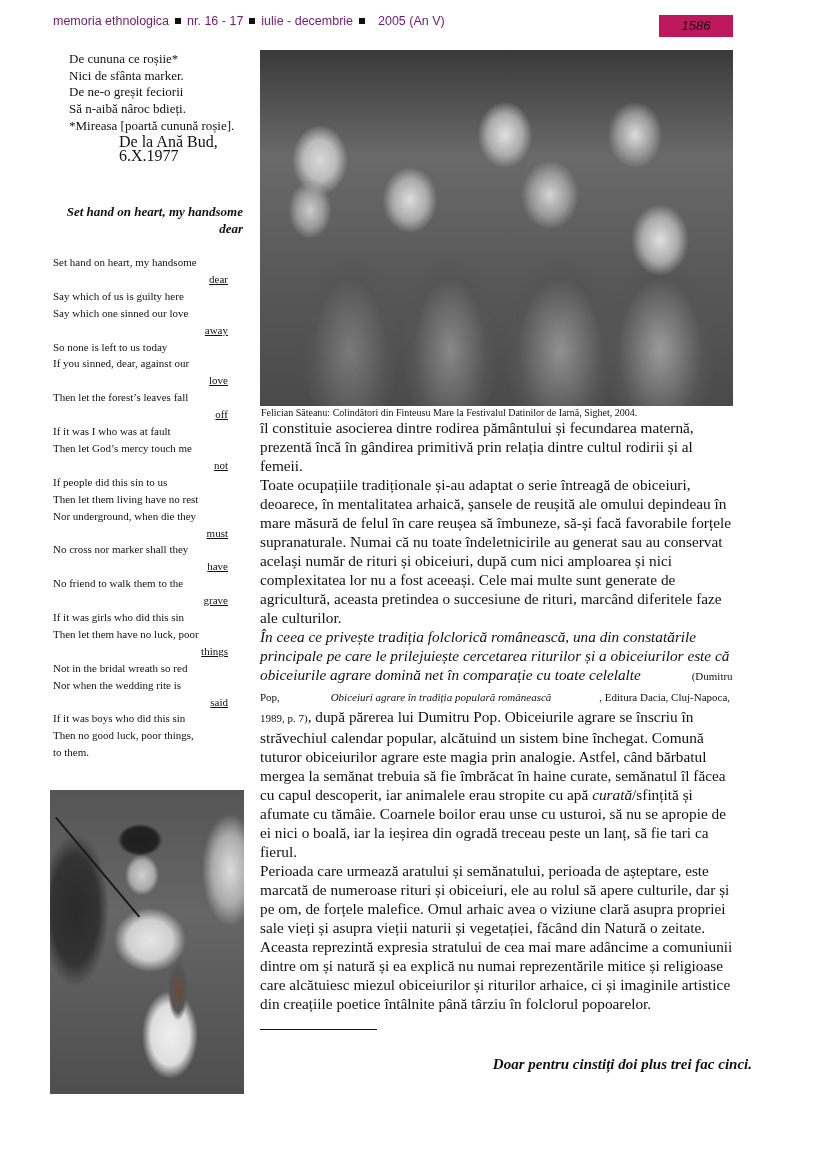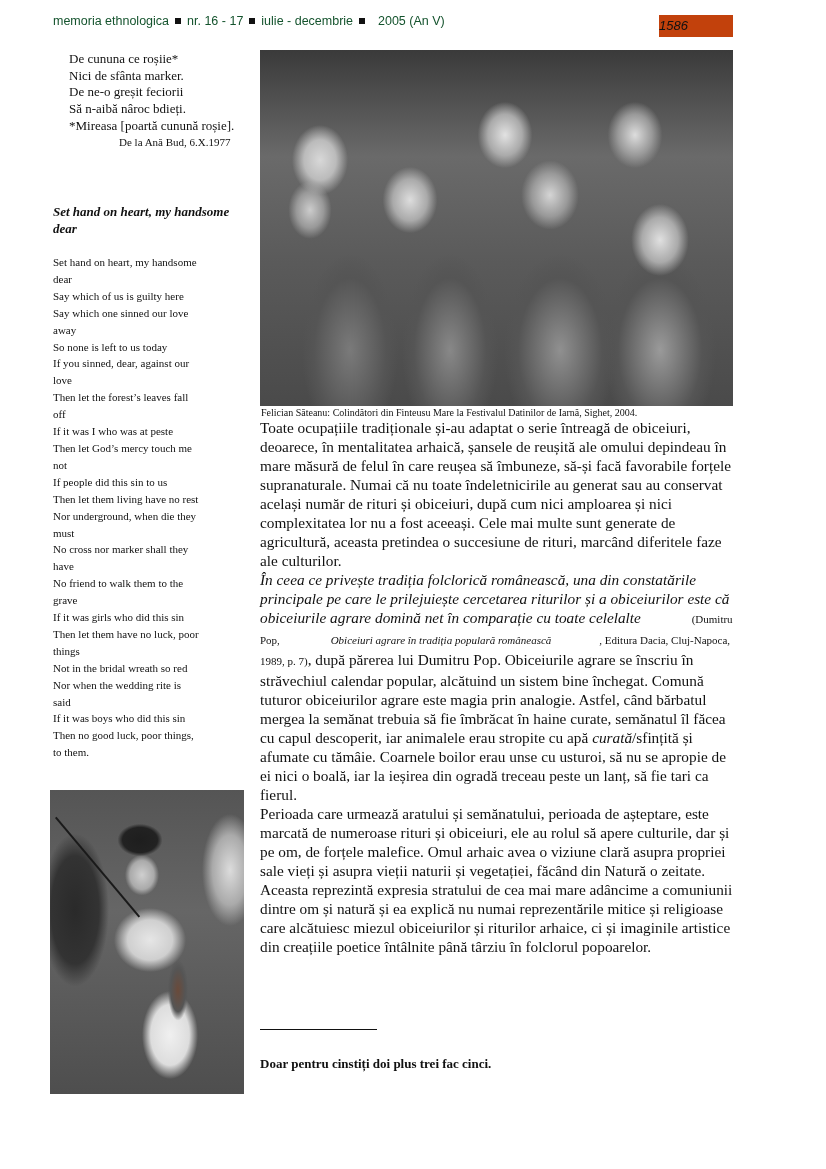--- a/index.html
+++ b/index.html
@@ -1,25 +1,25 @@
 <!DOCTYPE html>
 <html><head>
 <meta charset="utf-8">
 <style>
   html, body { margin:0; padding:0; background:#ffffff; }
   body { width:826px; height:1169px; position:relative; overflow:hidden; font-family:"Liberation Serif", serif; color:#111; }
   .abs { position:absolute; }
-  .header { left:53px; top:14px; font-family:"Liberation Sans", sans-serif; font-size:12.5px; color:#14532d; white-space:nowrap; }
+  .header { left:53px; top:14px; font-family:"Liberation Sans", sans-serif; font-size:12.5px; color:#701a75; white-space:nowrap; }
   .header .sq { display:inline-block; width:6px; height:6px; background:#111; margin:0 6px 1px 6px; vertical-align:middle; }
-  .pageno { left:659px; top:15px; width:74px; height:22px; background:#c2410c; font-family:"Liberation Sans", sans-serif; font-style:italic; font-size:13px; text-align:left; line-height:22px; }
+  .pageno { left:659px; top:15px; width:74px; height:22px; background:#be185d; font-family:"Liberation Sans", sans-serif; font-style:italic; font-size:13px; text-align:center; line-height:22px; }
   .poem1 { left:69px; top:51px; width:200px; font-size:13px; line-height:16.7px; }
-  .poem1 .src { font-size:11px; padding-left:50px; line-height:14px; }
-  .title2 { left:53px; top:203px; width:190px; text-align:left; font-weight:bold; font-style:italic; font-size:13px; line-height:17px; }
+  .poem1 .src { font-size:16px; padding-left:50px; line-height:14px; }
+  .title2 { left:53px; top:203px; width:190px; text-align:right; font-weight:bold; font-style:italic; font-size:13px; line-height:17px; }
   .poem2 { left:53px; top:254px; width:183px; font-size:11px; line-height:16.9px; }
-  .poem2 .r { text-align:left; padding-right:8px; }
+  .poem2 .r { text-align:right; padding-right:8px;text-decoration:underline; }
   .poem2 .r2 { text-align:left; padding-right:10px; }
   .photo { overflow:hidden; background:#555; }
   .photo1 { left:260px; top:50px; width:473px; height:356px;
     background:
       radial-gradient(ellipse 40px 50px at 60px 110px, #d8d8d8 0%, #bbb 40%, transparent 70%),
       radial-gradient(ellipse 38px 46px at 150px 150px, #ddd 0%, #aaa 45%, transparent 72%),
       radial-gradient(ellipse 38px 46px at 245px 85px, #e2e2e2 0%, #aaa 45%, transparent 72%),
       radial-gradient(ellipse 40px 48px at 290px 145px, #d5d5d5 0%, #999 45%, transparent 72%),
       radial-gradient(ellipse 38px 46px at 375px 85px, #ddd 0%, #999 45%, transparent 72%),
       radial-gradient(ellipse 40px 50px at 400px 190px, #e0e0e0 0%, #aaa 45%, transparent 72%),
@@ -29,21 +29,21 @@
       radial-gradient(ellipse 70px 120px at 300px 300px, #909090 0%, #555 60%, transparent 80%),
       radial-gradient(ellipse 70px 120px at 400px 300px, #9a9a9a 0%, #555 60%, transparent 80%),
       linear-gradient(180deg, #3a3a3a 0%, #6a6a6a 30%, #5a5a5a 60%, #4a4a4a 100%);
   }
   .caption { left:261px; top:407px; font-size:10px; white-space:nowrap; }
   .body { left:260px; top:418px; width:476px; font-size:15.3px; line-height:19px; text-align:left; }
   .body p { margin:0; }
   .body .it { font-style:italic;margin-top:24px; }
   .body .small { font-size:11px;padding-left:48px; }
   .rule { left:260px; top:1029px; width:117px; height:1px; background:#111; }
-  .footer { left:260px; top:1056px; width:492px; text-align:left; font-weight:bold; font-size:13px; }
+  .footer { left:260px; top:1056px; width:492px; text-align:right; font-weight:bold; font-size:15px;font-style:italic; }
   .photo2 { left:50px; top:790px; width:194px; height:304px;
     background:
       radial-gradient(ellipse 25px 18px at 90px 50px, #1e1e1e 0%, #222 70%, transparent 90%),
       radial-gradient(ellipse 20px 24px at 92px 85px, #cfcfcf 0%, #aaa 60%, transparent 85%),
       radial-gradient(ellipse 45px 40px at 100px 150px, #e6e6e6 0%, #cfcfcf 50%, transparent 80%),
       radial-gradient(ellipse 12px 36px at 128px 200px, #6a4a3a 0%, #555 60%, transparent 85%),
       radial-gradient(ellipse 35px 55px at 120px 245px, #f0f0f0 0%, #ddd 55%, transparent 80%),
       radial-gradient(ellipse 40px 90px at 25px 120px, #2a2a2a 0%, #333 60%, transparent 85%),
       radial-gradient(ellipse 35px 70px at 180px 80px, #dcdcdc 0%, #aaa 50%, transparent 80%),
       linear-gradient(180deg, #555 0%, #666 40%, #5a5a5a 70%, #4e4e4e 100%);
@@ -73,21 +73,21 @@
   <div>Set hand on heart, my handsome</div>
   <div class="r">dear</div>
   <div>Say which of us is guilty here</div>
   <div>Say which one sinned our love</div>
   <div class="r">away</div>
   <div>So none is left to us today</div>
   <div>If you sinned, dear, against our</div>
   <div class="r">love</div>
   <div>Then let the forest’s leaves fall</div>
   <div class="r">off</div>
-  <div>If it was I who was at peste</div>
+  <div>If it was I who was at fault</div>
   <div>Then let God’s mercy touch me</div>
   <div class="r">not</div>
   <div>If people did this sin to us</div>
   <div>Then let them living have no rest</div>
   <div>Nor underground, when die they</div>
   <div class="r">must</div>
   <div>No cross nor marker shall they</div>
   <div class="r">have</div>
   <div>No friend to walk them to the</div>
   <div class="r">grave</div>
@@ -99,20 +99,21 @@
   <div class="r">said</div>
   <div>If it was boys who did this sin</div>
   <div>Then no good luck, poor things,</div>
   <div class="r2">to them.</div>
 </div>
 
 <div class="abs photo photo1" title="Black and white photo of children in traditional Romanian winter costumes with headscarves and fur vests"></div>
 <div class="abs caption">Felician Săteanu: Colindători din Finteusu Mare la Festivalul Datinilor de Iarnă, Sighet, 2004.</div>
 
 <div class="abs body">
+  <p>îl constituie asocierea dintre rodirea pământului și fecundarea maternă, prezentă încă în gândirea primitivă prin relația dintre cultul rodirii și al femeii.</p>
   <p>Toate ocupațiile tradiționale și-au adaptat o serie întreagă de obiceiuri, deoarece, în mentalitatea arhaică, șansele de reușită ale omului depindeau în mare măsură de felul în care reușea să îmbuneze, să-și facă favorabile forțele supranaturale. Numai că nu toate îndeletnicirile au generat sau au conservat același număr de rituri și obiceiuri, după cum nici amploarea și nici complexitatea lor nu a fost aceeași. Cele mai multe sunt generate de agricultură, aceasta pretindea o succesiune de rituri, marcând diferitele faze ale culturilor.</p>
   <p><span class="it">În ceea ce privește tradiția folclorică românească, una din constatările principale pe care le prilejuiește cercetarea riturilor și a obiceiurilor este că obiceiurile agrare domină net în comparație cu toate celelalte</span><span class="small"> (Dumitru Pop, </span><span class="small it">Obiceiuri agrare în tradiția populară românească</span><span class="small">, Editura Dacia, Cluj-Napoca,  1989, p. 7)</span><span>, după părerea lui Dumitru Pop. Obiceiurile agrare se înscriu în străvechiul calendar popular, alcătuind un sistem bine închegat. Comună tuturor obiceiurilor agrare este magia prin analogie. Astfel, când bărbatul mergea la semănat trebuia să fie îmbrăcat în haine curate, semănatul îl făcea cu capul descoperit, iar animalele erau stropite cu apă </span><span class="it">curată</span><span>/sfințită și afumate cu tămâie. Coarnele boilor erau unse cu usturoi, să nu se apropie de ei nici o boală, iar la ieșirea din ogradă treceau peste un lanț, să fie tari ca fierul.</span></p>
   <p>Perioada care urmează aratului și semănatului, perioada de așteptare, este marcată de numeroase rituri și obiceiuri, ele au rolul să apere culturile, dar și pe om, de forțele malefice. Omul arhaic avea o viziune clară asupra propriei sale vieți și asupra vieții naturii și vegetației, făcând din Natură o zeitate. Aceasta reprezintă expresia stratului de cea mai mare adâncime a comuniunii dintre om și natură și ea explică nu numai reprezentările mitice și religioase care alcătuiesc miezul obiceiurilor și riturilor arhaice, ci și imaginile artistice din creațiile poetice întâlnite până târziu în folclorul popoarelor.</p>
 </div>
 
 <div class="abs rule"></div>
 
 <div class="abs photo photo2" title="Black and white photo of a small boy in traditional costume with fur hat holding a violin and bow">
   <div class="bow"></div>
 </div>

